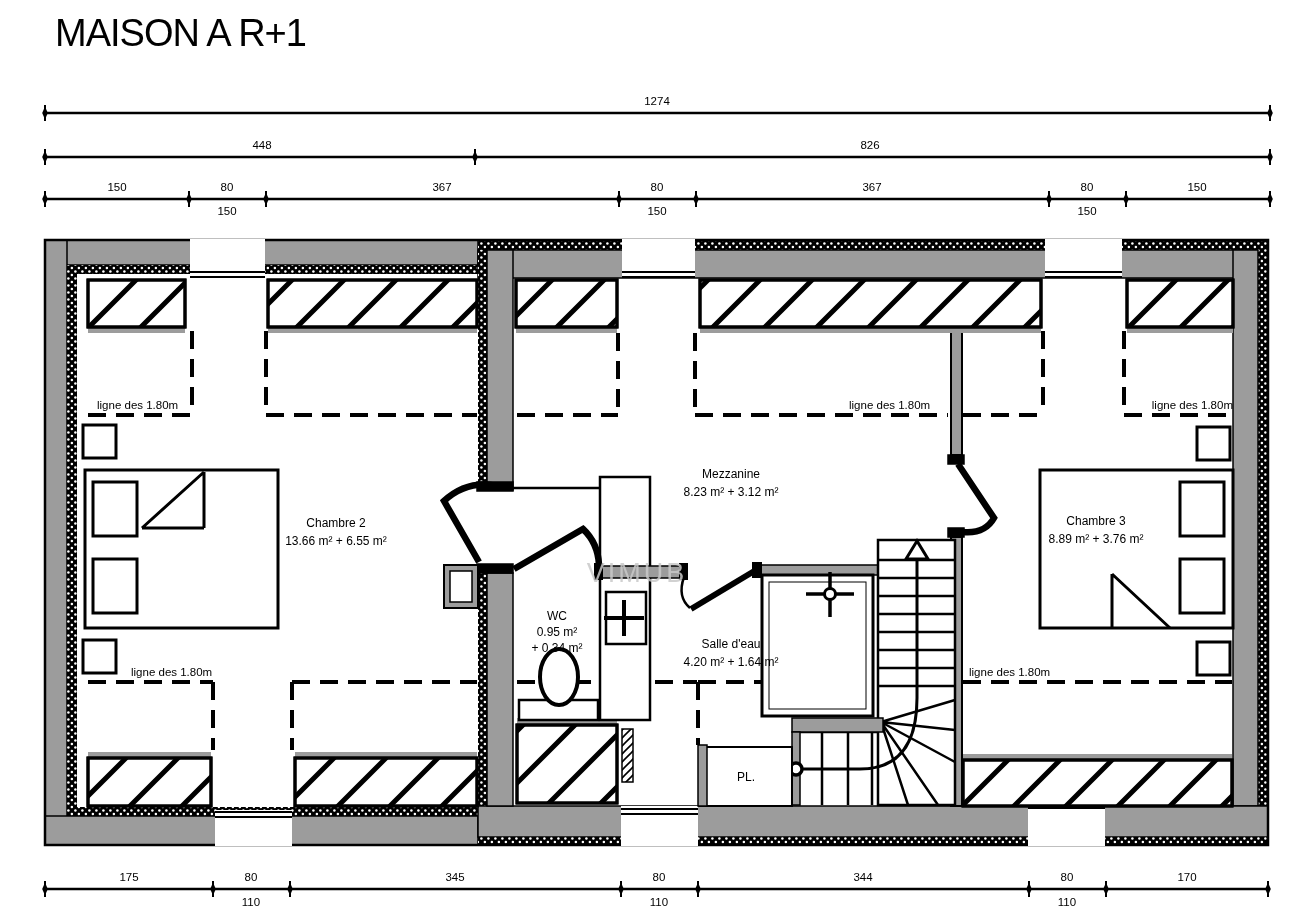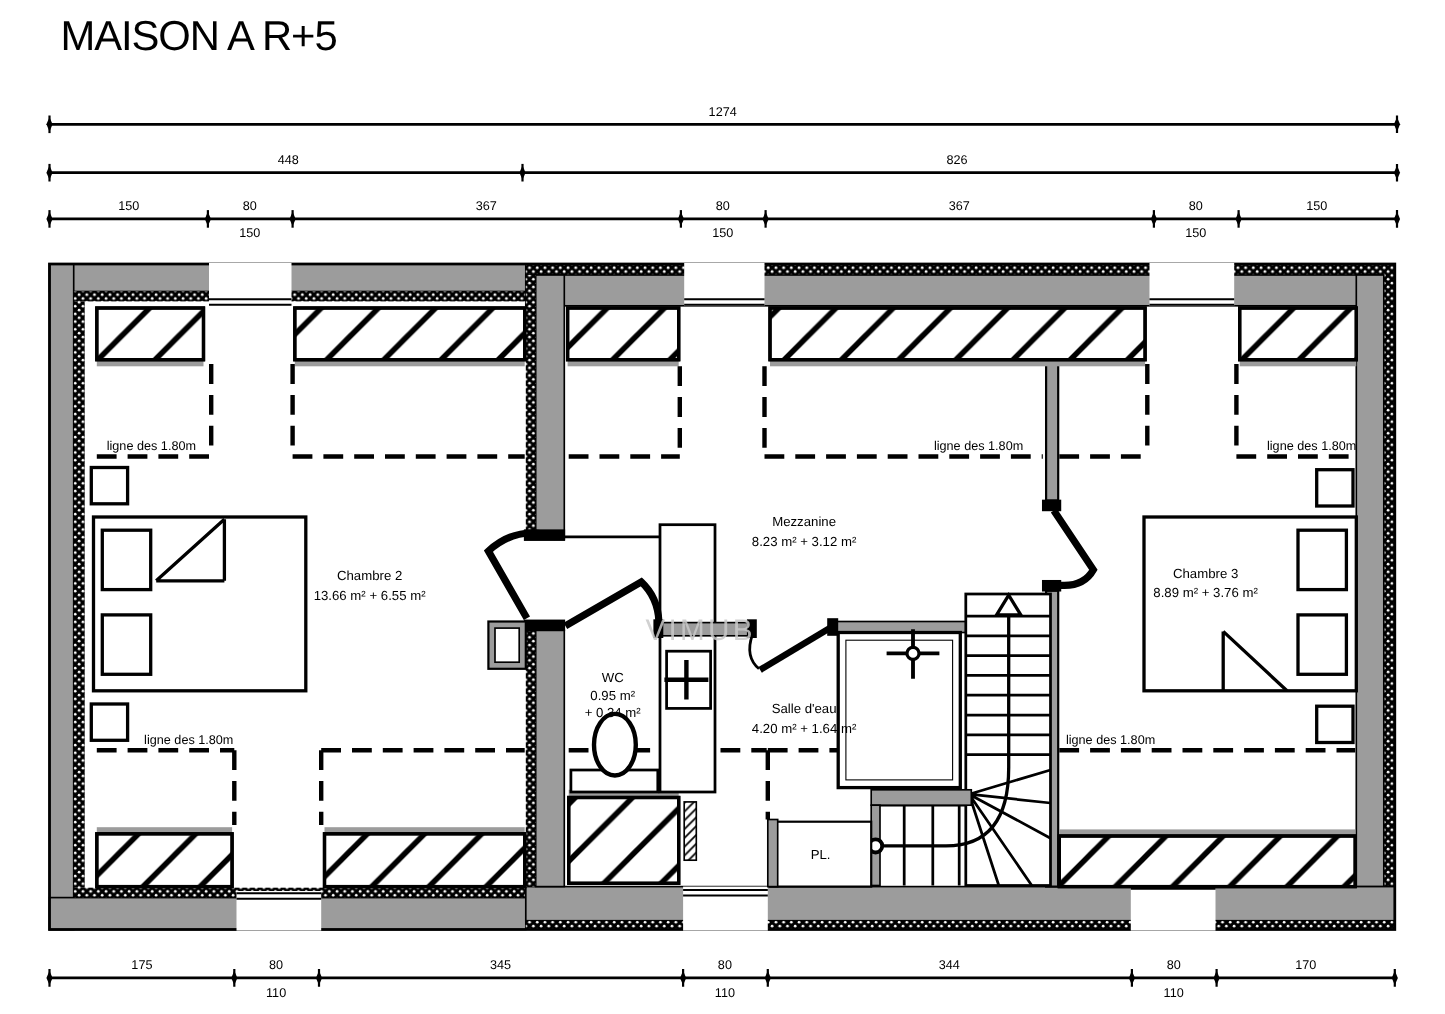--- a/index.html
+++ b/index.html
@@ -10,21 +10,21 @@
   svg{position:absolute;left:0;top:0;}
   svg text{font-family:"Liberation Sans",sans-serif;font-size:11.5px;fill:#000;}
   text.dim{font-size:11.5px;}
   text.room{font-size:12px;}
   text.wm{font-size:27px;letter-spacing:3px;fill:#c9c9c9;opacity:.85;}
 </style>
 </head>
 <body>
 
 <div class="page">
-  <div class="title">MAISON A R+5</div>
+  <div class="title">MAISON A R+1</div>
 
   <svg width="1314" height="922" viewBox="0 0 1314 922">
     <defs>
       <pattern id="hatch" width="52" height="52" patternUnits="userSpaceOnUse">
         <path d="M0,52 L52,0 M-13,13 L13,-13 M39,65 L65,39" stroke="#000" stroke-width="5" fill="none"></path>
       </pattern>
       <pattern id="hatchDense" width="8" height="8" patternUnits="userSpaceOnUse">
         <path d="M0,8 L8,0 M-2,2 L2,-2 M6,10 L10,6" stroke="#000" stroke-width="1.6" fill="none"></path>
       </pattern>
       <pattern id="insul" width="7" height="7" patternUnits="userSpaceOnUse">

